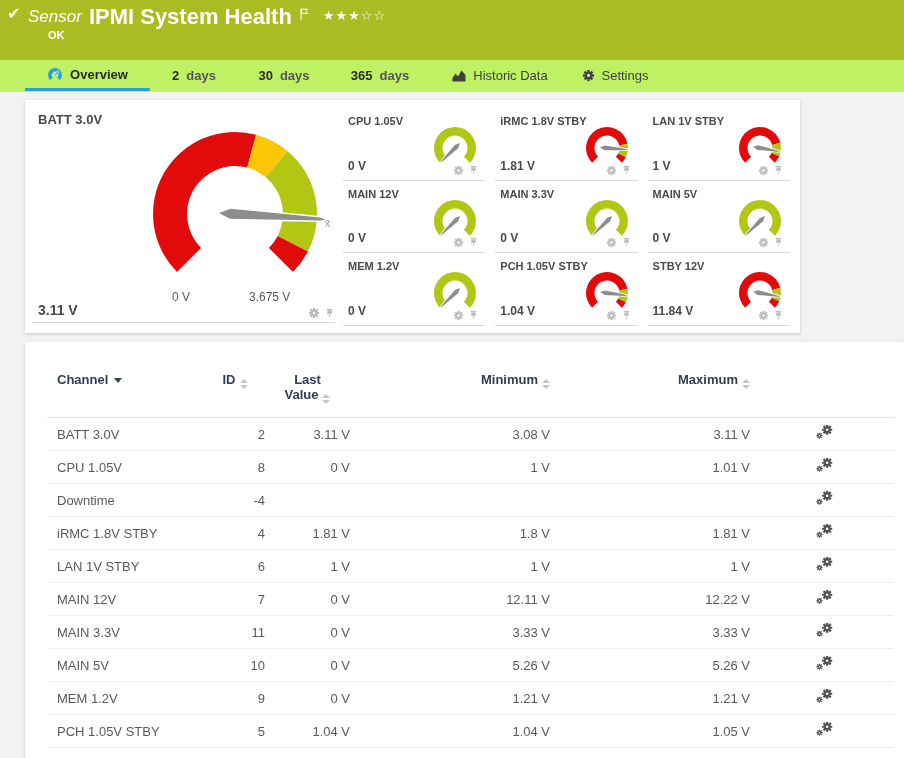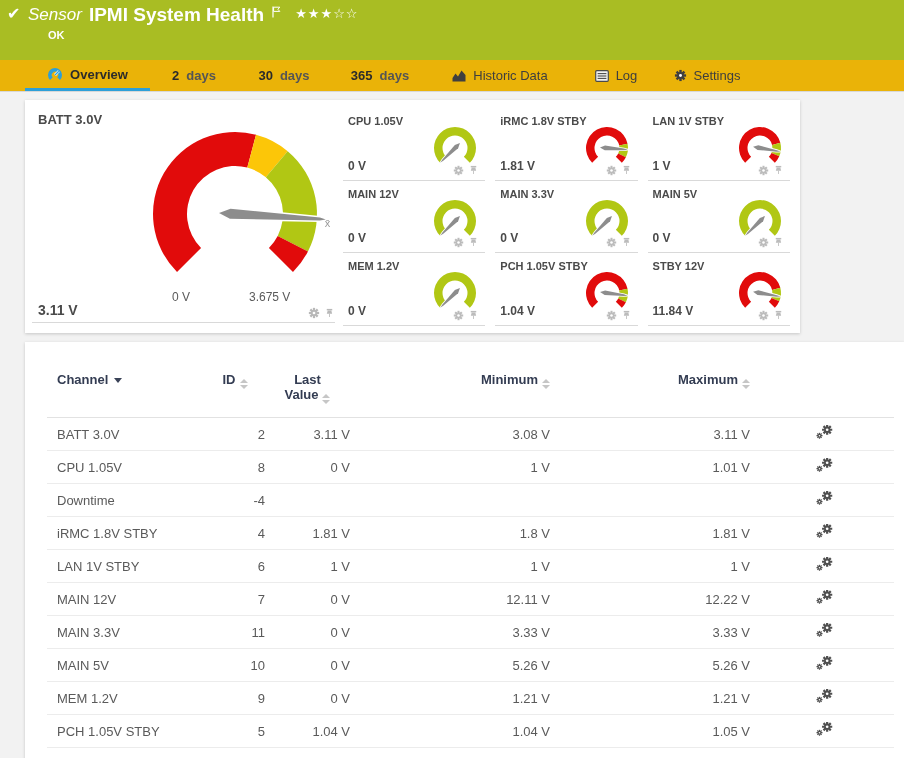--- a/index.html
+++ b/index.html
@@ -8,27 +8,27 @@
     font-family:"Liberation Sans","DejaVu Sans",sans-serif;
     -webkit-font-smoothing:antialiased;
   }
   .app{width:904px;height:758px;position:relative;}
 
   
   .topbar{position:relative;height:60px;background:var(--green,#a9bd23);color:#fff;}
   .check{position:absolute;left:7px;top:4px;font-size:16px;font-weight:700;}
   .tline{position:absolute;left:28px;top:4px;display:flex;align-items:center;}
   .tline em{font-style:italic;font-weight:400;font-size:17px;margin-right:7px;text-align:right;}
-  .tline strong{font-weight:700;font-size:19px;}
+  .tline strong{font-weight:700;font-size:22px;}
   .flag{margin-left:8px;display:inline-flex;margin-top:-6px;}
   .stars{margin-left:14px;font-size:13px;letter-spacing:1px;margin-top:-3px;}
   .status{position:absolute;left:48px;top:29px;font-size:11px;font-weight:700;}
 
   
-  .tabbar{height:31px;background:#eab308;border-bottom:1px solid #d8d8d8;display:flex;padding-left:25px;}
+  .tabbar{height:31px;background:#bef264;border-bottom:1px solid #d8d8d8;display:flex;padding-left:25px;}
   .tab{display:flex;align-items:center;justify-content:center;gap:7px;font-size:13px;color:#3e3e3e;
        cursor:pointer;box-sizing:border-box;height:31px;}
   .tab.active{border-bottom:3px solid var(--blue,#2d9fd8);font-weight:700;color:#2b2b2b;}
   .tab .num{font-weight:700;color:#2b2b2b;}
   .tab .sub{color:#555;font-weight:700;}
 
   
   .panel{background:#fff;box-shadow:0 1px 3px rgba(0,0,0,.18);margin-left:25px;}
   .gauges{margin-top:8px;width:775px;height:233px;display:flex;}
 
@@ -115,31 +115,20 @@
         <span class="num">365</span>
         <span class="sub">days</span>
       </div>
       <div class="tab" style="width: 140px;">
         <span style="display: inline-flex;">
           <svg width="14" height="12" viewBox="0 0 14 12">
             <path d="M0.5,11.5 V8 L3.5,3.5 L6,6.5 L9.5,0.5 L13.5,5 V11.5 Z" fill="#3f3f3f"></path>
           </svg>
         </span>
         <span>Historic Data</span>
-      </div>
-      <div class="tab" style="width: 92px;">
-        <span style="display: inline-flex;">
-          <svg width="14" height="12" viewBox="0 0 14 12">
-            <rect x="0.7" y="0.7" width="12.6" height="10.6" rx="1" fill="#f2f2f2" stroke="#4a4a4a" stroke-width="1.2"></rect>
-            <line x1="2.6" y1="3.6" x2="11.4" y2="3.6" stroke="#4a4a4a" stroke-width="1.1"></line>
-            <line x1="2.6" y1="6" x2="11.4" y2="6" stroke="#4a4a4a" stroke-width="1.1"></line>
-            <line x1="2.6" y1="8.4" x2="11.4" y2="8.4" stroke="#4a4a4a" stroke-width="1.1"></line>
-          </svg>
-        </span>
-        <span>Log</span>
       </div>
       <div class="tab" style="width: 90px;">
         <span style="display: inline-flex;">
           <svg width="13" height="13" viewBox="0 0 14 14">
             <line x1="10" y1="7" x2="13" y2="7" stroke="#3f3f3f" stroke-width="2.6"></line>
             <line x1="9.121320343559642" y1="9.121320343559642" x2="11.242640687119286" y2="11.242640687119284" stroke="#3f3f3f" stroke-width="2.6"></line>
             <line x1="7" y1="10" x2="7" y2="13" stroke="#3f3f3f" stroke-width="2.6"></line>
             <line x1="4.878679656440358" y1="9.121320343559642" x2="2.7573593128807152" y2="11.242640687119286" stroke="#3f3f3f" stroke-width="2.6"></line>
             <line x1="4" y1="7" x2="1" y2="7.000000000000001" stroke="#3f3f3f" stroke-width="2.6"></line>
             <line x1="4.878679656440357" y1="4.878679656440358" x2="2.7573593128807143" y2="2.7573593128807152" stroke="#3f3f3f" stroke-width="2.6"></line>

